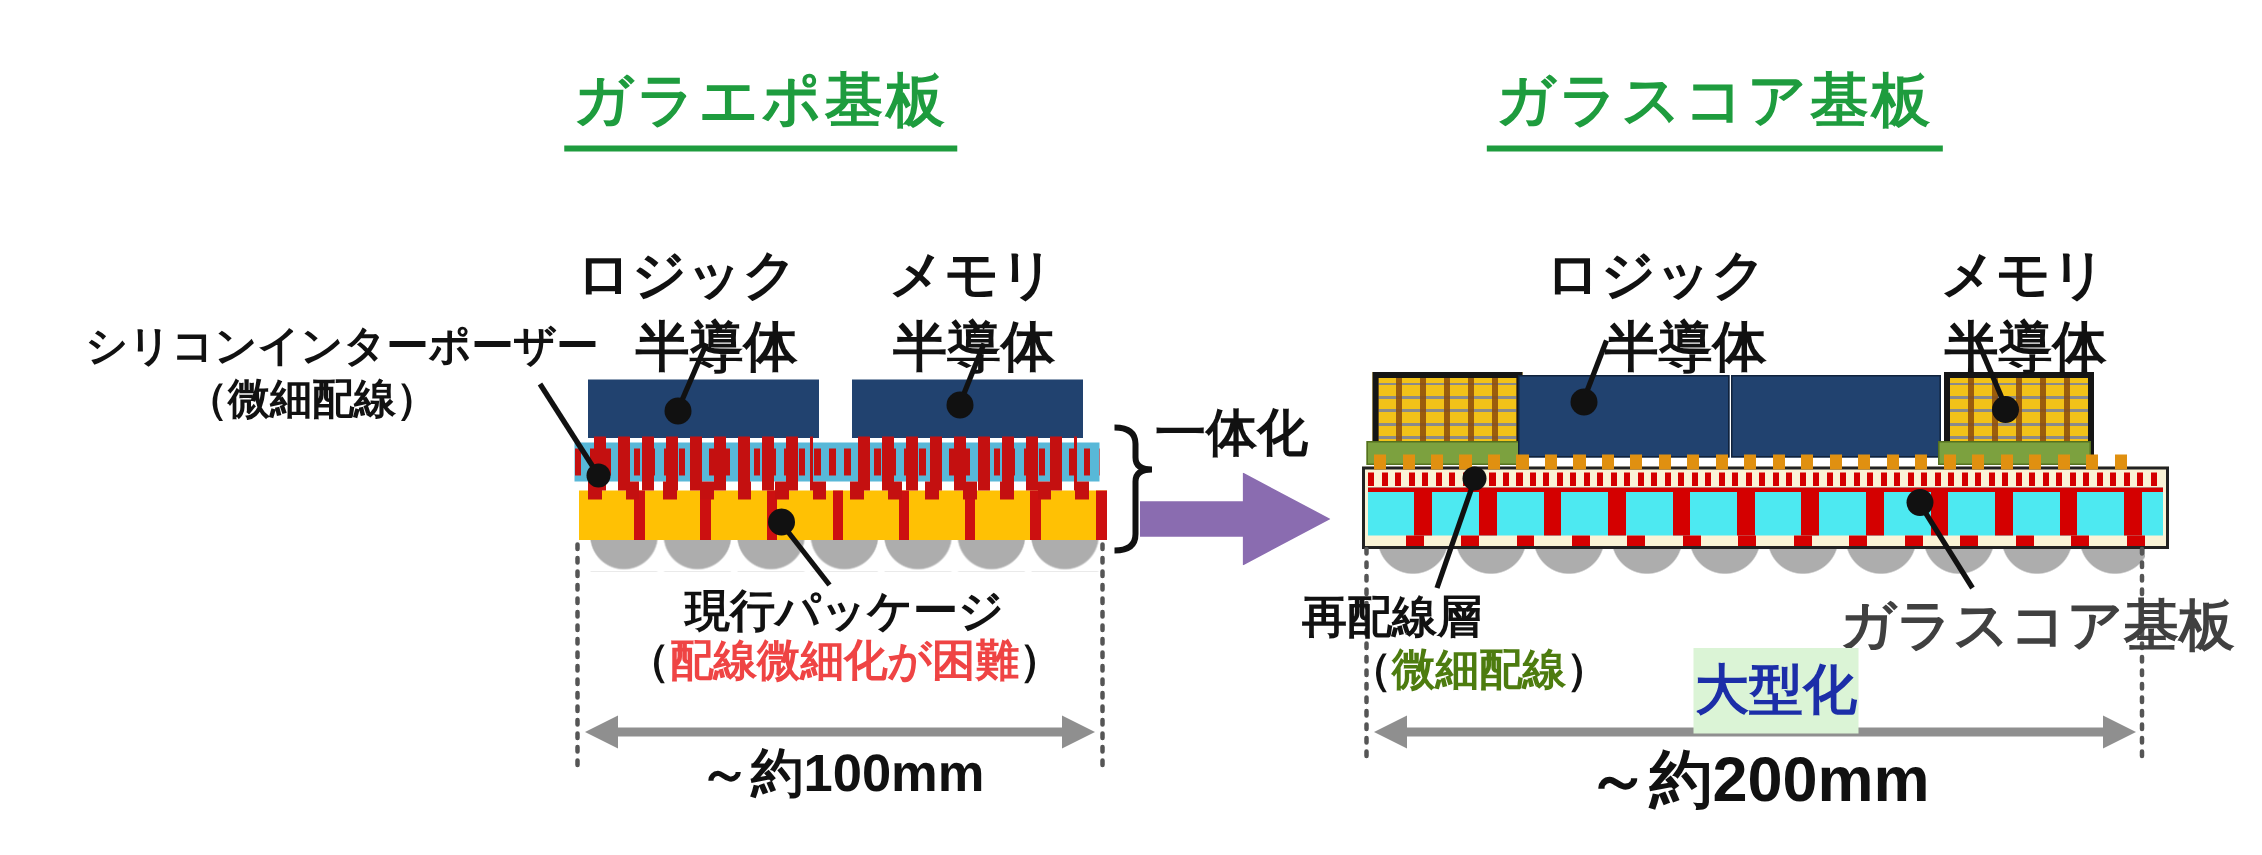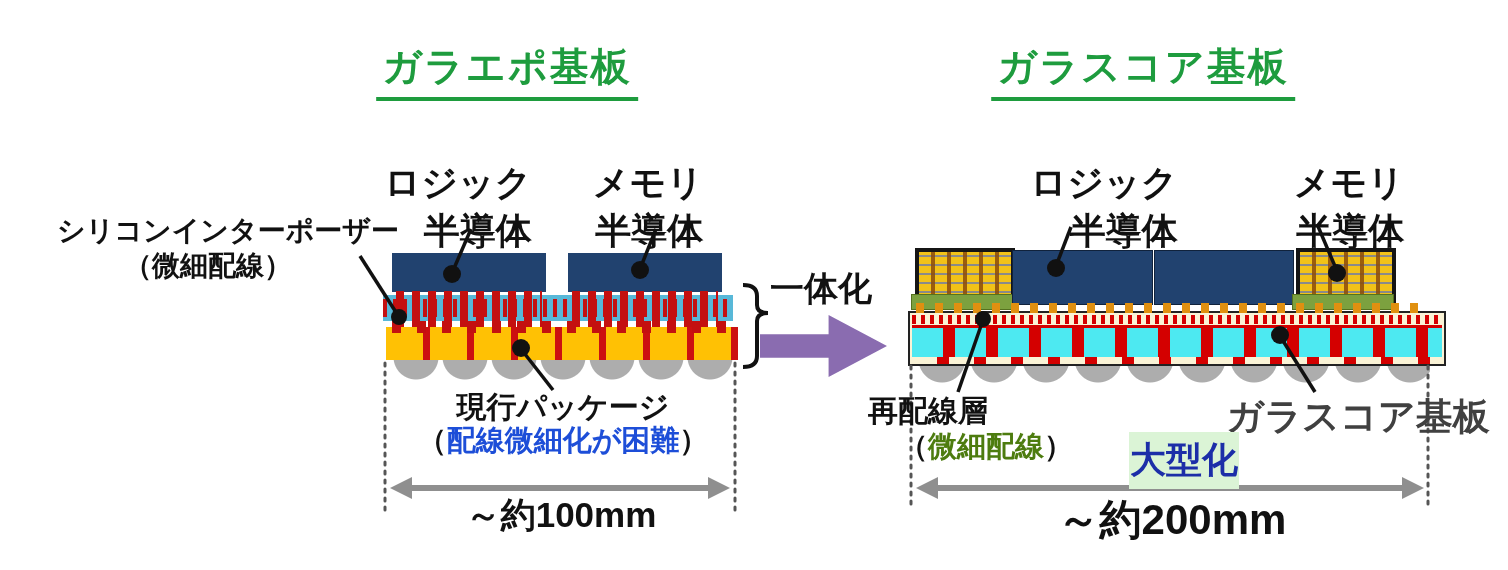--- a/index.html
+++ b/index.html
@@ -13,21 +13,21 @@
     font-size:39px;font-weight:bold;color:#1E9C3E;letter-spacing:2px;
     border-bottom:4px solid #1E9C3E;padding:0 6px 3px 6px;white-space:nowrap;z-index:6;
   }
   
   .chip-label{
     position:absolute;top:136px;transform:translateX(-50%);text-align:right;
     font-size:36px;font-weight:bold;line-height:1.34;white-space:nowrap;z-index:6;margin-top:23px;
   }
   .side-label{position:absolute;transform:translateX(-50%);text-align:center;
     font-weight:bold;white-space:nowrap;z-index:6;}
-  .red-t{color:#1d4ed8;}
+  .red-t{color:#ef4444;}
   .blue-t{color:#4d7c0f;}
   
   .chip{position:absolute;background:#21426F;z-index:2;}
   .l-interposer{position:absolute;left:383px;top:295px;width:350px;height:26px;background:#58B8D8;z-index:1;}
   .l-interposer-fine{position:absolute;left:383px;top:299px;width:350px;height:18px;z-index:2;
     background:repeating-linear-gradient(90deg,#C41010 0 4px,transparent 4px 10px);}
   .l-bumps{position:absolute;height:36px;top:291px;z-index:3;
     background:repeating-linear-gradient(90deg,#C41010 0 8px,transparent 8px 16px);}
   .l-bump-row{position:absolute;left:392px;top:321px;width:338px;height:12px;z-index:2;
     background:repeating-linear-gradient(90deg,#C41010 0 9px,transparent 9px 25px);}

